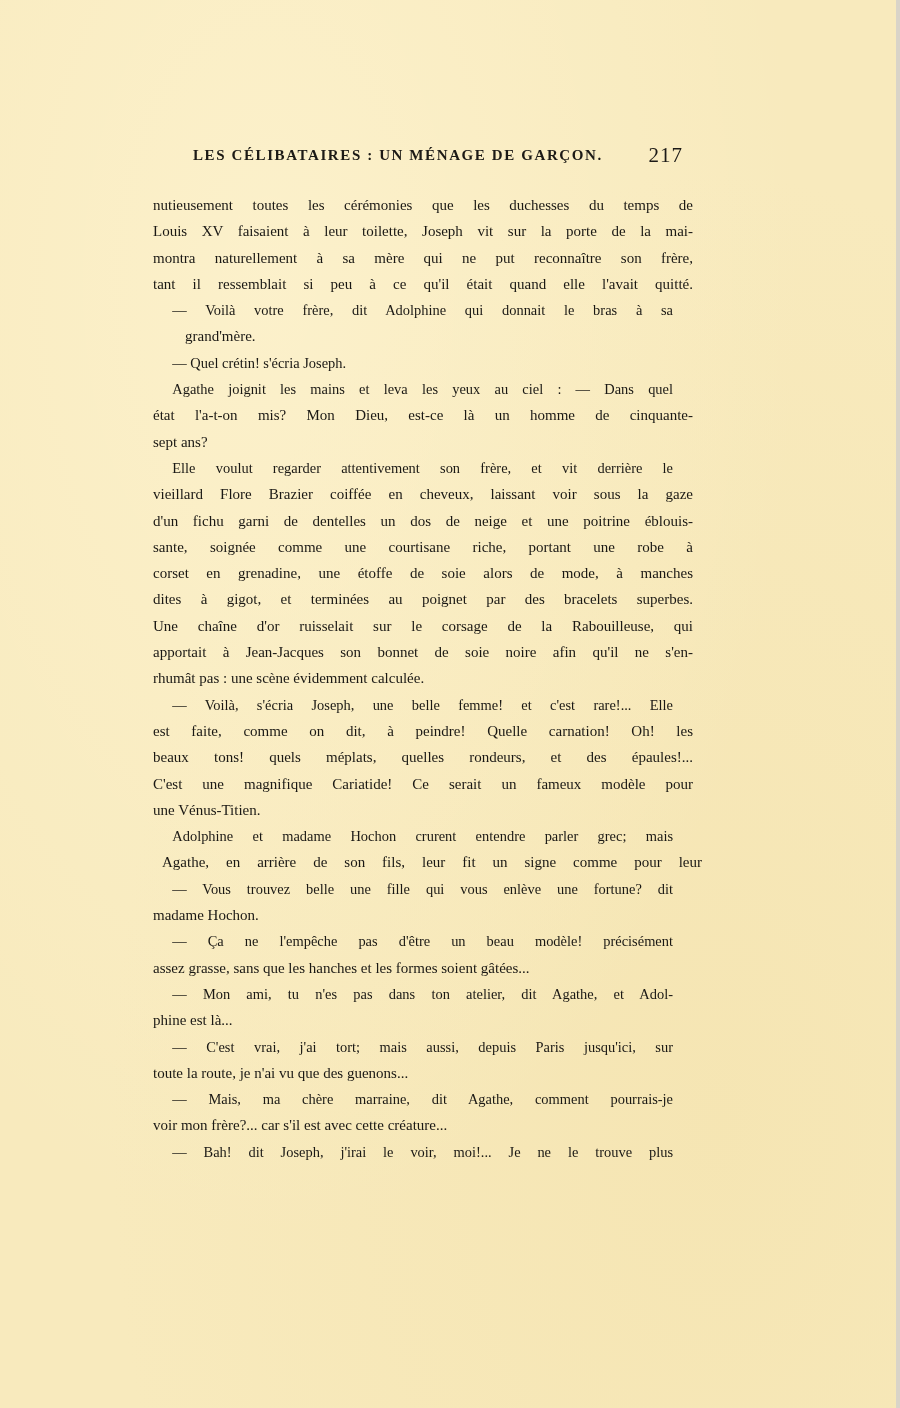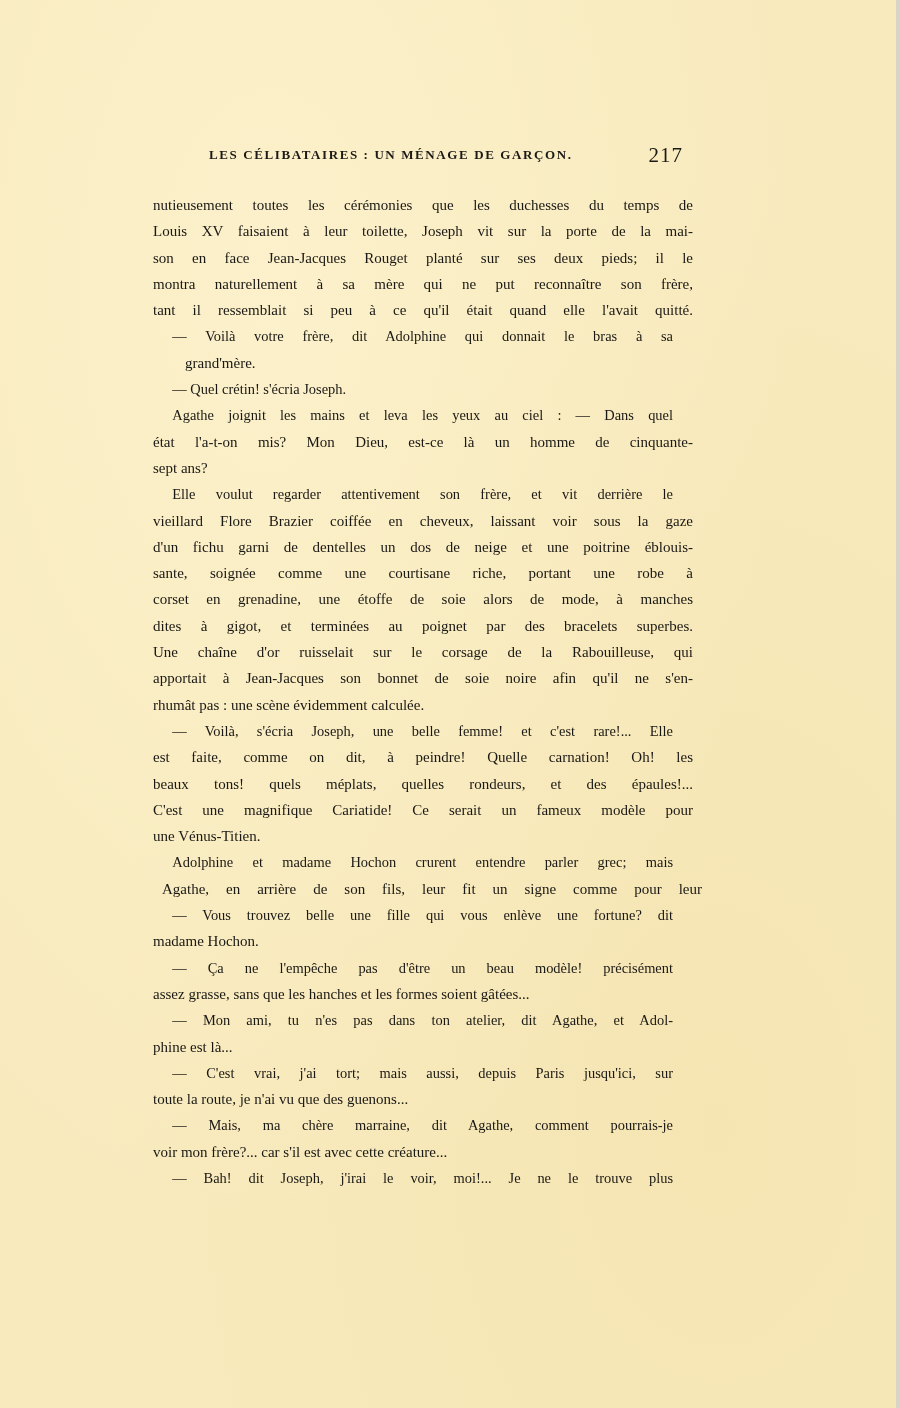--- a/index.html
+++ b/index.html
@@ -25,23 +25,23 @@
       position: absolute;
       left: 193px;
       top: 143px;
       width: 500px;
       height: 30px;
       font-family: "Liberation Serif", "DejaVu Serif", serif;
       color: #1c1a16;
     }
     .running-title {
       position: absolute;
-      left: 16px;
+      left: 0;
       top: 4px;
-      font-size: 13px;
+      font-size: 15px;
       font-weight: bold;
       letter-spacing: 1.6px;
       white-space: nowrap;
     }
     .page-number {
       position: absolute;
       right: 10px;
       top: 0;
       font-size: 21px;
       letter-spacing: 1px;
@@ -79,21 +79,20 @@
 <div class="page">
   <div class="running-head">
     <span class="running-title">LES CÉLIBATAIRES : UN MÉNAGE DE GARÇON.</span>
     <span class="page-number">217</span>
   </div>
 
   <div class="text-block" id="text-block">
 
     <span class="line" style="width: 540px;">nutieusement toutes les cérémonies que les duchesses du temps de</span>
     <span class="line" style="width: 540px;">Louis XV faisaient à leur toilette, Joseph vit sur la porte de la mai-</span>
-    <span class="line" style="width: 540px;">son en face Jean-Jacques Rouget planté sur ses deux pieds; il le</span>
     <span class="line" style="width: 540px;">montra naturellement à sa mère qui ne put reconnaître son frère,</span>
     <span class="line" style="width: 540px;">tant il ressemblait si peu à ce qu'il était quand elle l'avait quitté.</span>
     <span class="line indent" style="width: 520px; transform: scaleX(0.963);">— Voilà votre frère, dit Adolphine qui donnait le bras à sa</span>
     <span class="line last" style="width: 540px; margin-left: 32px;">grand'mère.</span>
     <span class="line indent last" style="width: 520px; transform: scaleX(0.963);">— Quel crétin! s'écria Joseph.</span>
     <span class="line indent" style="width: 520px; transform: scaleX(0.963);">Agathe joignit les mains et leva les yeux au ciel : — Dans quel</span>
     <span class="line" style="width: 540px;">état l'a-t-on mis? Mon Dieu, est-ce là un homme de cinquante-</span>
     <span class="line last" style="width: 540px;">sept ans?</span>
     <span class="line indent" style="width: 520px; transform: scaleX(0.963);">Elle voulut regarder attentivement son frère, et vit derrière le</span>
     <span class="line" style="width: 540px;">vieillard Flore Brazier coiffée en cheveux, laissant voir sous la gaze</span>

